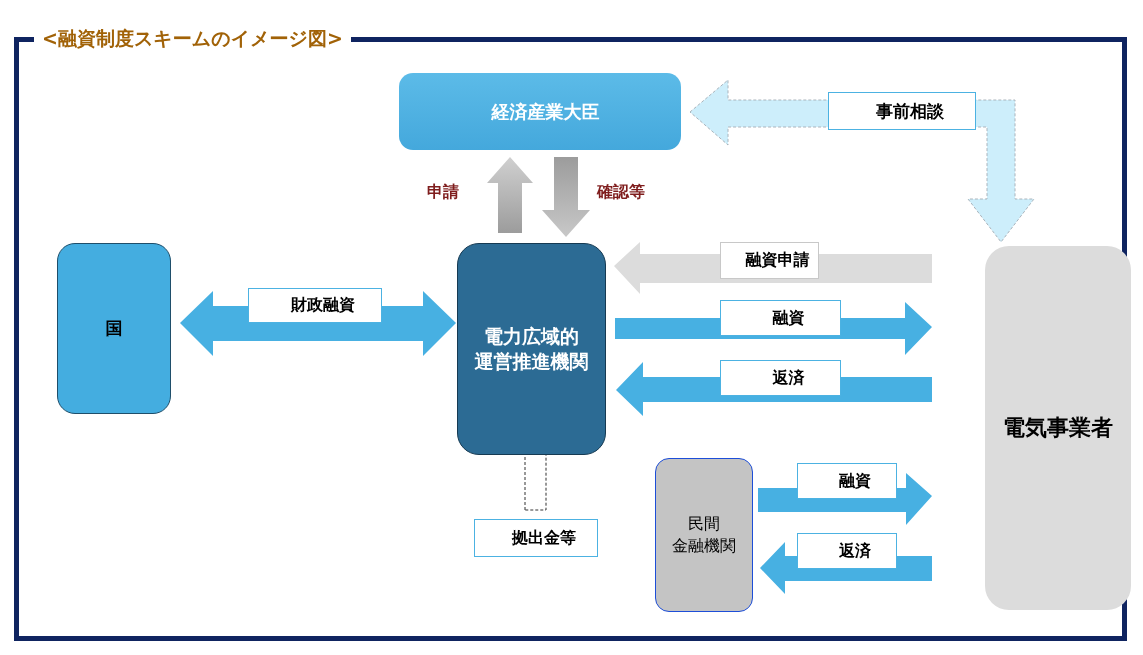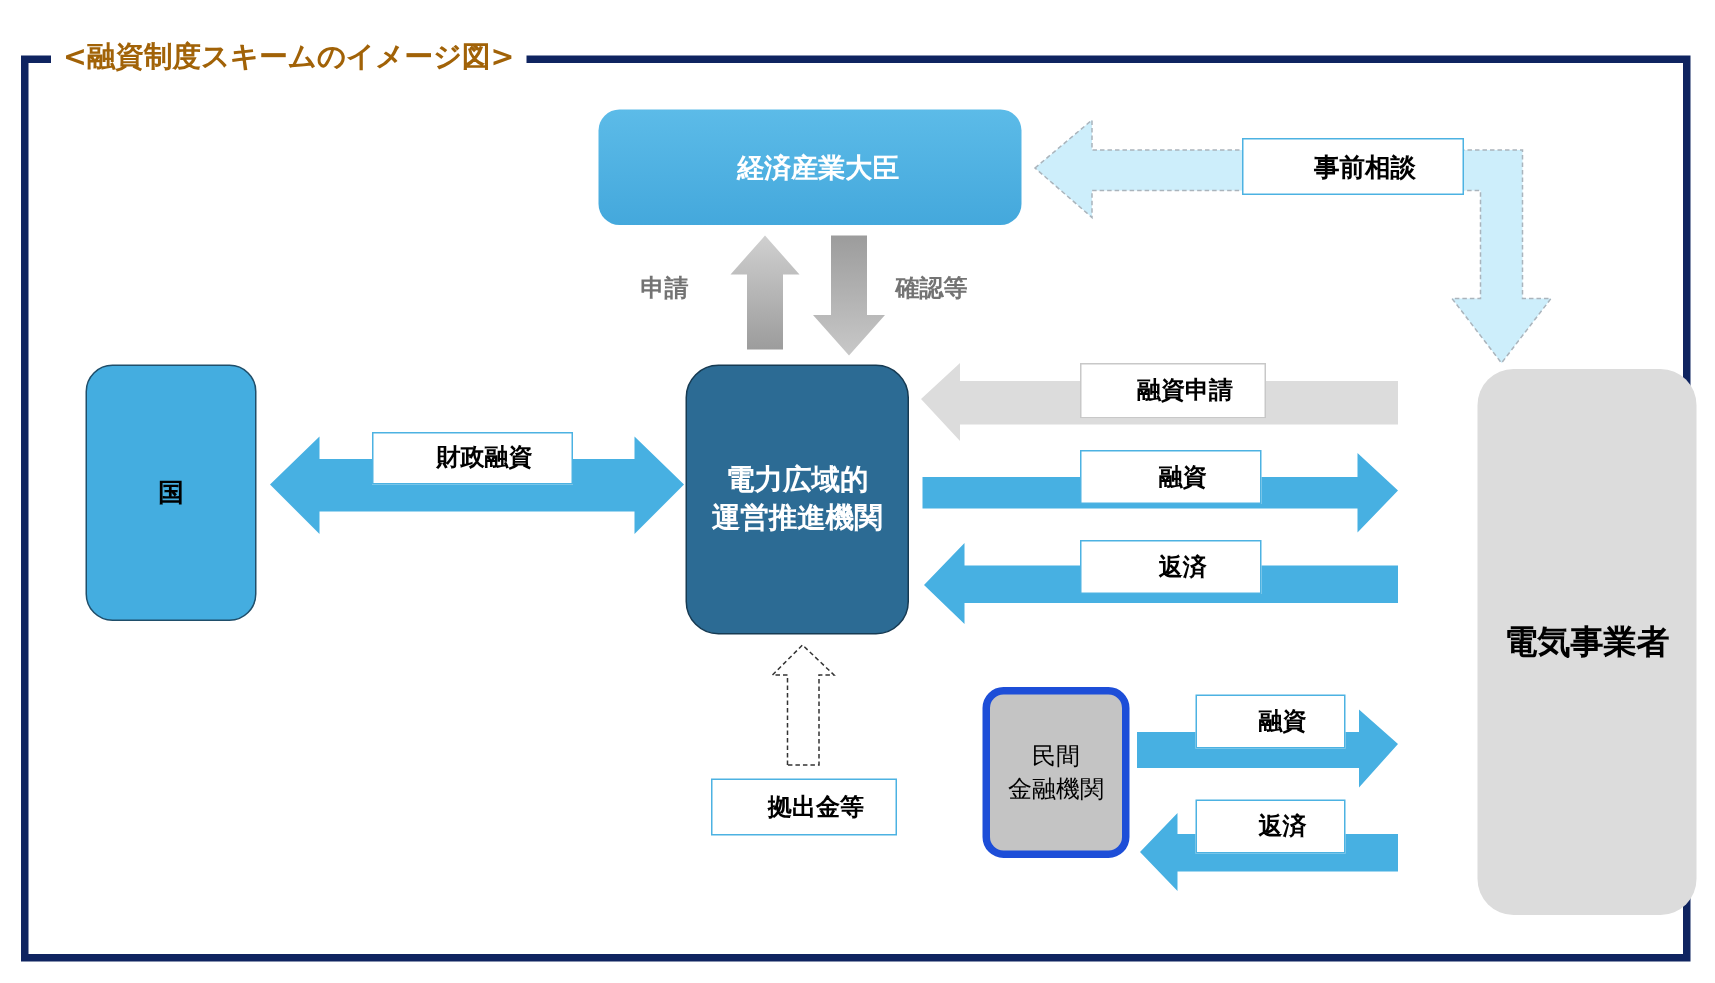--- a/index.html
+++ b/index.html
@@ -9,31 +9,31 @@
            border:5px solid #0f2460; box-sizing:content-box; }
   .title { position:absolute; left:34px; top:26px; background:#fff; padding:0 8px;
            font-weight:bold; font-size:19px; color:#a16207; line-height:24px; }
   svg.arrows { position:absolute; left:0; top:0; }
   .box { position:absolute; display:flex; align-items:center; justify-content:center;
          text-align:center; box-sizing:border-box; }
   .minister { left:399px; top:73px; width:282px; height:77px; border-radius:14px;
               background:linear-gradient(#5cbbe8,#44a8dc); color:#fff; font-weight:bold; font-size:18px;padding-left:11px; }
   .country { left:57px; top:243px; width:114px; height:171px; border-radius:18px;
              background:#44ade0; border:1.5px solid #1f4e6a; color:#000; font-weight:bold; font-size:17px; }
-  .occto { left:457px; top:243px; width:149px; height:180px; border-radius:22px;
+  .occto { left:457px; top:243px; width:149px; height:212px; border-radius:22px;
            background:#2c6b94; border:1.5px solid #163a52; color:#fff; font-weight:bold; font-size:19px; line-height:25px; }
   .utility { left:941px; top:246px; width:146px; height:364px; border-radius:24px;
              background:#dcdcdc; color:#000; font-weight:bold; font-size:22px;margin-left:44px; }
-  .bank { left:655px; top:458px; width:98px; height:114px; border-radius:14px;
-          background:#c4c4c4; border:5px solid #1d4ed8; color:#000; font-size:16px; line-height:22px; }
+  .bank { left:655px; top:458px; width:98px; height:154px; border-radius:14px;
+          background:#c4c4c4; border:1px solid #1d4ed8; color:#000; font-size:16px; line-height:22px; }
   .label { position:absolute; background:#fff; box-sizing:border-box; display:flex;
            align-items:center; justify-content:center; font-weight:bold; font-size:16px; color:#000;padding-left:16px; }
   .lb-blue { border:1.5px solid #4cb2e2; }
   .lb-gray { border:1.5px solid #c8c8c8; }
-  .plain { position:absolute; font-weight:bold; font-size:16px; color:#737373; }
+  .plain { position:absolute; font-weight:bold; font-size:16px; color:#7f1d1d; }
 </style>
 </head>
 <body>
 
 <div class="frame"></div>
 <div class="title">&lt;融資制度スキームのイメージ図&gt;</div>
 
 <svg class="arrows" width="1143" height="655">
   <defs>
     <linearGradient id="gv" x1="0" y1="0" x2="0" y2="1">
@@ -90,18 +90,18 @@
   <div>
     <div>民間</div>
     <div>金融機関</div>
   </div>
 </div>
 
 <div class="label lb-blue" style="left:828px;top:92px;width:148px;height:38px;font-size:17px;">事前相談</div>
 <div class="plain" style="left:427px;top:182px;">申請</div>
 <div class="plain" style="left:597px;top:182px;">確認等</div>
 <div class="label lb-blue" style="left:248px;top:288px;width:134px;height:35px;">財政融資</div>
-<div class="label lb-gray" style="left:720px;top:242px;width:124px;height:37px;">融資申請</div>
+<div class="label lb-gray" style="left:720px;top:242px;width:99px;height:37px;">融資申請</div>
 <div class="label lb-blue" style="left:720px;top:300px;width:121px;height:36px;">融資</div>
 <div class="label lb-blue" style="left:720px;top:360px;width:121px;height:36px;">返済</div>
 <div class="label lb-blue" style="left:474px;top:519px;width:124px;height:38px;">拠出金等</div>
 <div class="label lb-blue" style="left:797px;top:463px;width:100px;height:36px;">融資</div>
 <div class="label lb-blue" style="left:797px;top:533px;width:100px;height:36px;">返済</div>
 
 </body></html>

